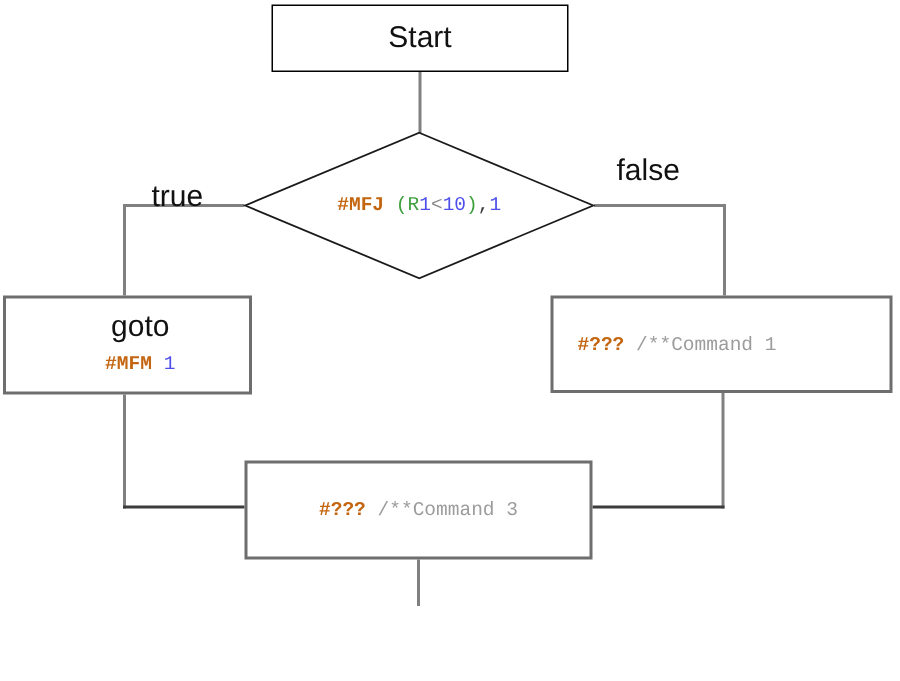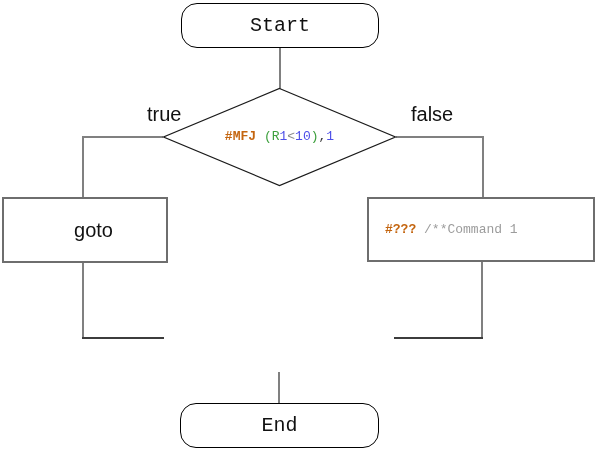--- a/index.html
+++ b/index.html
@@ -7,42 +7,42 @@
     position:relative; width:600px; height:454px; background:#ffffff;
     font-family:"Liberation Sans", sans-serif; overflow:hidden;
   }
   svg.wires { position:absolute; left:0; top:0; width:600px; height:454px; }
 
   .node {
     position:absolute; background:#ffffff; box-sizing:border-box;
     display:flex; align-items:center; justify-content:center;
   }
   .terminal {
-    border:1.5px solid #000000; border-radius:16px;
-    font-size:20px; color:#111111;font-family:Liberation Mono, monospace;
+    border:1.5px solid #000000; border-radius:0;
+    font-size:20px; color:#111111;
   }
   .process { border:2px solid #6e6e6e; }
   .col { flex-direction:column; }
 
   .code {
     font-family:"Liberation Mono", monospace; font-size:13px;
     line-height:24px; white-space:pre; color:#333333;
   }
   .tok-kw      { color:#c4650f; font-weight:bold; }
   .tok-green   { color:#3da03d; }
   .tok-blue    { color:#4d4fe8; }
   .tok-op      { color:#8a8a8a; }
   .tok-dark    { color:#3a3a3a; }
   .tok-comment { color:#9c9c9c; }
   .tok-plain   { color:#333333; }
 
   .goto-title { font-size:20px; line-height:26px; color:#111111; }
 
   .branch-label { position:absolute; font-size:20px; color:#111111; }
-  .label-true  { left:101px; top:103px;margin-left:46px; }
+  .label-true  { left:101px; top:120px; }
   .label-false { left:411px; top:103px; }
 
   .diamond-label {
     position:absolute; left:163px; top:125px; width:233px;
     text-align:center;
   }
 </style>
 </head>
 <body>
 
@@ -66,24 +66,25 @@
     <span>Start</span>
   </div>
 
   <div class="diamond-label code"><span class="tok-kw">#MFJ</span><span class="tok-plain"> </span><span class="tok-green">(R</span><span class="tok-blue">1</span><span class="tok-op">&lt;</span><span class="tok-blue">10</span><span class="tok-green">)</span><span class="tok-dark">,</span><span class="tok-blue">1</span></div>
 
   <div class="branch-label label-true">true</div>
   <div class="branch-label label-false">false</div>
 
   <div class="node process col" style="left:2px; top:197px; width:166px; height:66px;padding-left:17px;">
     <span class="goto-title">goto</span>
+    <span class="code"><span class="tok-kw">#MFM</span><span class="tok-plain"> </span><span class="tok-blue">1</span></span>
   </div>
 
   <div class="node process col" style="left:367px; top:197px; width:228px; height:65px; align-items:flex-start; padding-left:16px;justify-content:center;">
     <span class="code"><span class="tok-kw">#???</span><span class="tok-plain"> </span><span class="tok-comment">/**Command 1</span></span>
   </div>
 
+  <div class="node process" style="left:163px; top:307px; width:232px; height:66px;">
+    <span class="code"><span class="tok-kw">#???</span><span class="tok-plain"> </span><span class="tok-comment">/**Command 3</span></span>
+  </div>
 
-  <div class="node terminal" style="left:180px; top:403px; width:199px; height:45px;">
-    <span>End</span>
-  </div>
 
 </div>
 
 </body></html>

